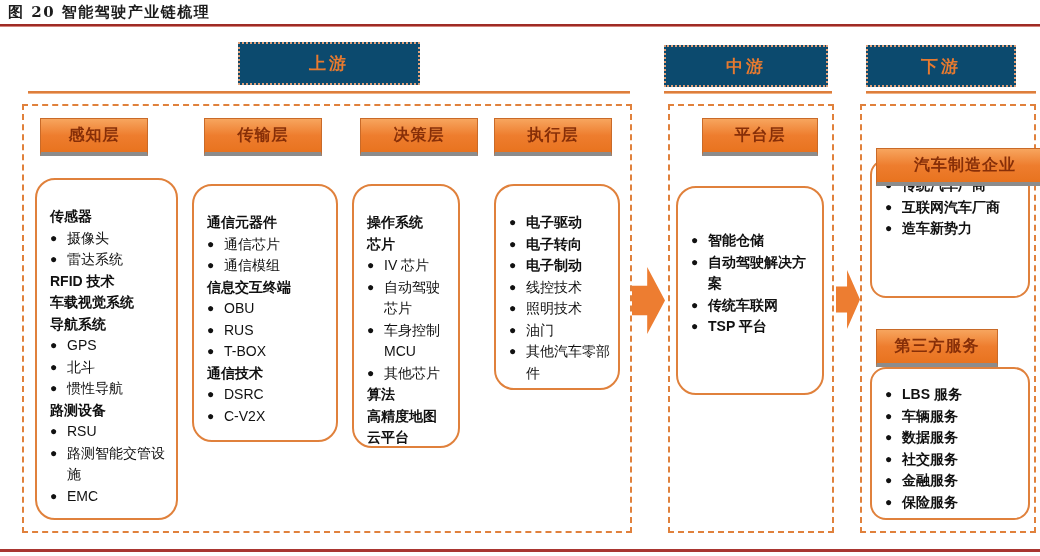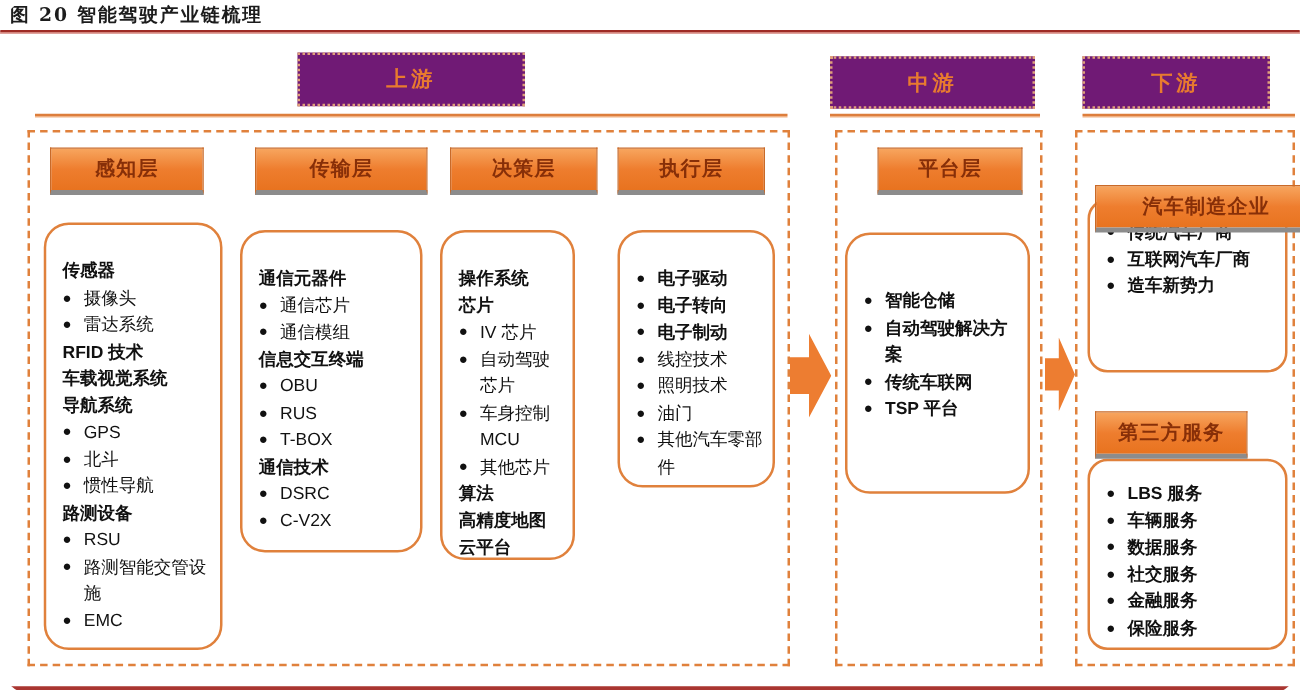--- a/index.html
+++ b/index.html
@@ -1,37 +1,37 @@
 <!DOCTYPE html>
 <html><head>
 <meta charset="utf-8">
 <style>
   * { box-sizing: border-box; margin: 0; padding: 0; }
   body { font-family: "Liberation Sans", sans-serif; background: #ffffff; }
-  .canvas { position: relative; width: 1040px; height: 556px; background: #ffffff; overflow: hidden; border-radius: 27px; }
+  .canvas { position: relative; width: 1040px; height: 556px; background: #ffffff; overflow: hidden; }
 
   .fig-title {
     position: absolute; left: 8px; top: 3px;
     font-family: "DejaVu Serif", serif; font-weight: bold;
     font-size: 15px; color: #1c1c1c; letter-spacing: 1.5px;
   }
   .title-rule {
     position: absolute; left: 0; top: 24px; width: 1040px; height: 3px;
     background: linear-gradient(180deg, #9e2b25 0 60%, #d4847c 60% 100%);
   }
   .bottom-rule {
     position: absolute; left: 0; top: 549px; width: 1040px; height: 3px;
     background: #a93631;
   }
 
   .stage-label {
     position: absolute; border: 2px dotted #dfa07a;
     color: #e87a2f; font-weight: bold; font-size: 17px; letter-spacing: 3px;
     display: flex; align-items: center; justify-content: center;
-    background: #701a75;
+    background: #0c4a6e;
   }
   .stage-rule { position: absolute; height: 3px;
     background: linear-gradient(180deg, #dd7e3c 0 60%, #f0b184 60% 100%); }
 
   .stage-box { position: absolute; top: 104px; height: 429px; border: 2px dashed #e0813c; }
 
   .layer-header {
     position: absolute; height: 38px;
     background: linear-gradient(180deg, #f7a55e 0%, #ee7d2e 50%, #e8731f 100%);
     border: 1px solid #c96a28; border-bottom: 4px solid #8c8c8c;
@@ -66,22 +66,22 @@
   #label-mid  { left: 664px; top: 45px; width: 164px; height: 42px; }
   #label-down { left: 866px; top: 45px; width: 150px; height: 42px; }
   #rule-up    { left: 28px;  top: 91px; width: 602px; }
   #rule-mid   { left: 664px; top: 91px; width: 168px; }
   #rule-down  { left: 866px; top: 91px; width: 170px; }
   #box-up     { left: 22px;  width: 610px; }
   #box-mid    { left: 668px; width: 166px; }
   #box-down   { left: 860px; width: 176px; }
 
   
-  #h-perception   { left: 40px;  top: 118px; width: 123px; }
-  #h-transmission { left: 204px; top: 118px; width: 138px; }
+  #h-perception   { left: 40px;  top: 118px; width: 108px; }
+  #h-transmission { left: 204px; top: 118px; width: 118px; }
   #h-decision     { left: 360px; top: 118px; width: 118px; text-align: center; }
   #h-execution    { left: 494px; top: 118px; width: 118px; }
   #h-platform     { left: 702px; top: 118px; width: 116px; }
   #h-automaker    { left: 876px; top: 121px; width: 178px; margin-top: 27px; }
   #h-thirdparty   { left: 876px; top: 329px; width: 122px; }
 
   
   #c-perception   { left: 35px;  top: 178px; width: 143px; height: 342px; }
   #c-transmission { left: 192px; top: 184px; width: 146px; height: 258px; }
   #c-decision     { left: 352px; top: 184px; width: 108px; height: 264px; }

